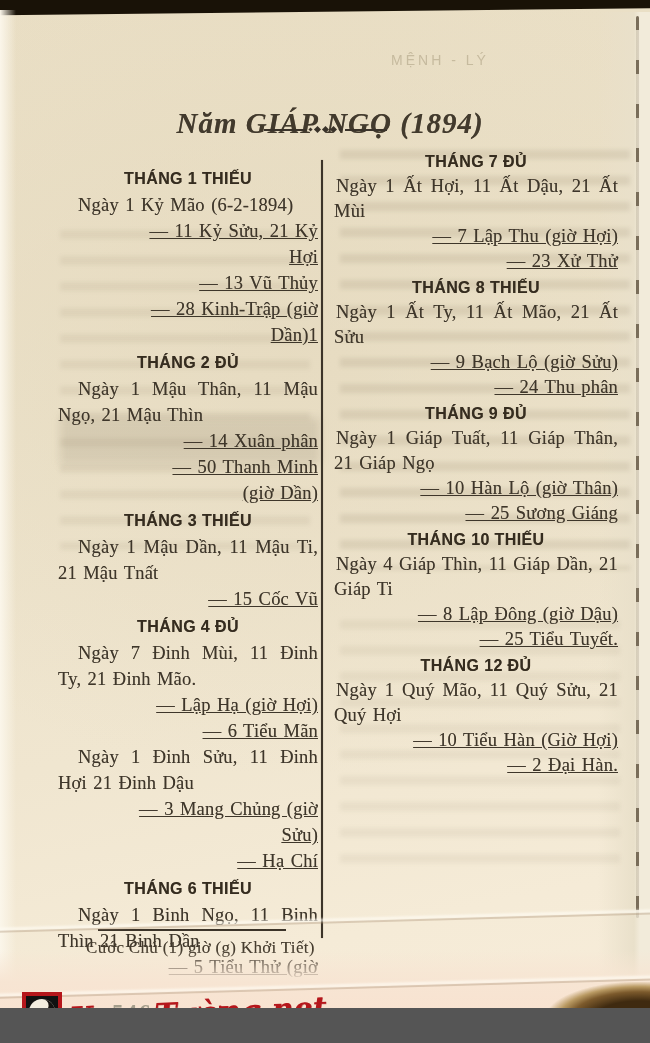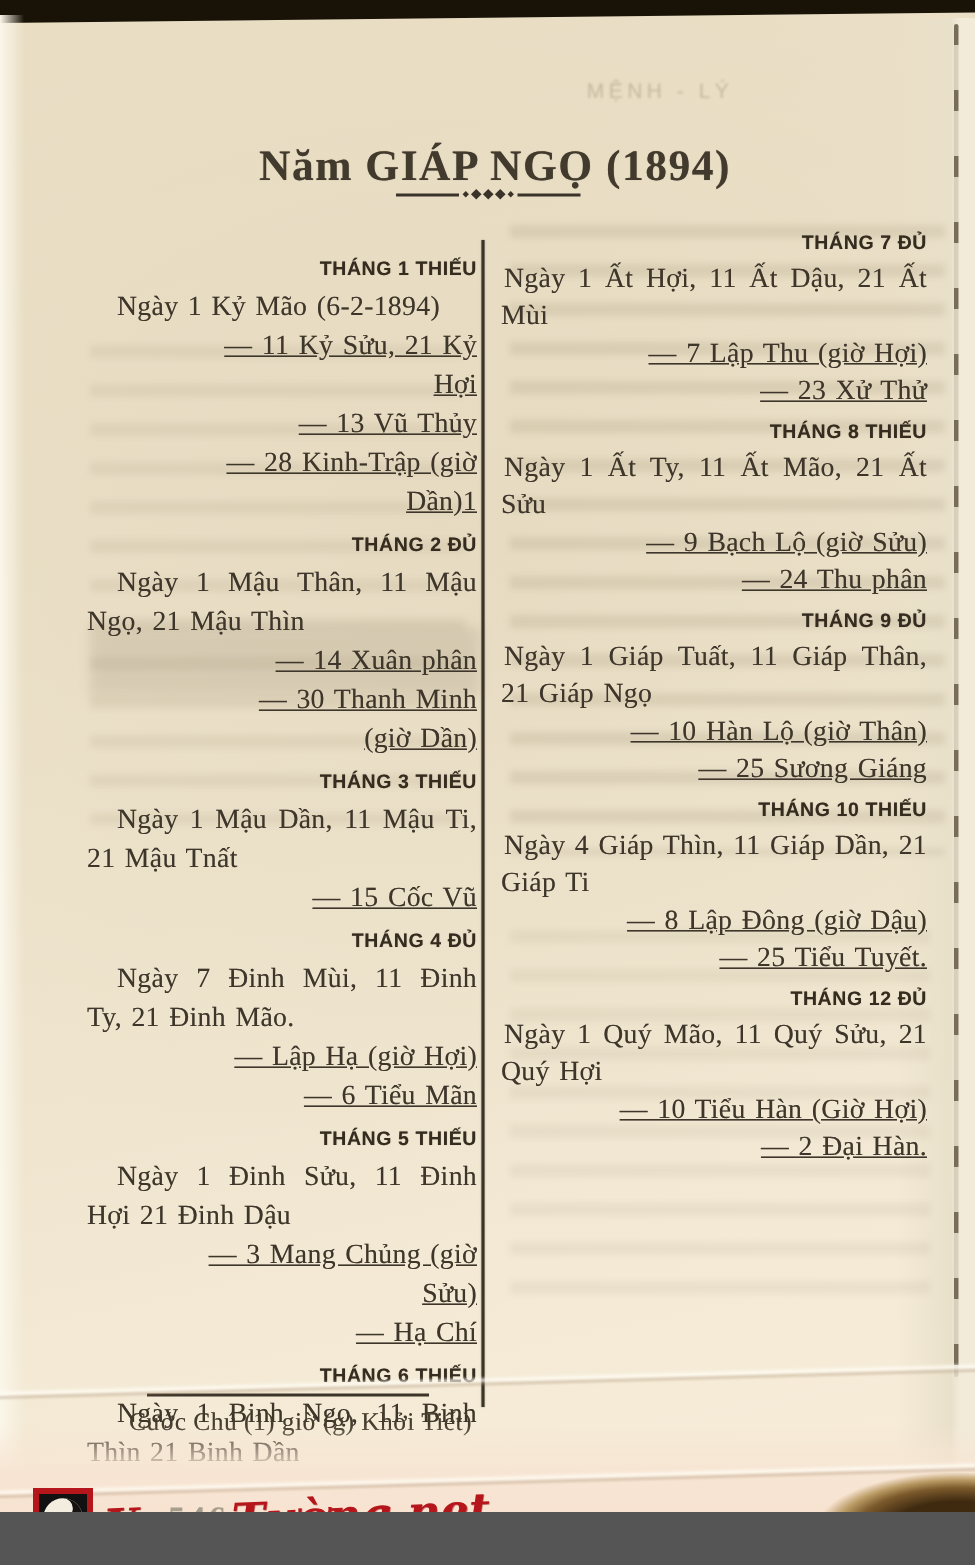--- a/index.html
+++ b/index.html
@@ -31,37 +31,37 @@
     background:radial-gradient(ellipse at 85% 110%,#3f2a10 0 35%,#7c5a2c 52%,#b99a63 62%,rgba(185,154,99,0) 72%);
     filter:blur(.5px);}
   
   .smudge{position:absolute;filter:blur(2.2px);pointer-events:none;
     background:repeating-linear-gradient(180deg,rgba(128,114,88,.14) 0 9px,rgba(128,114,88,0) 9px 26px);}
   .smudge.heavy{background:rgba(116,104,82,.16);filter:blur(4px);}
   .ghost-header{position:absolute;top:52px;left:330px;width:220px;text-align:center;
     font-family:"Liberation Sans",sans-serif;font-size:14px;letter-spacing:3px;
     color:rgba(142,128,96,.38);filter:blur(.7px);}
   
-  .title{position:absolute;top:76px;left:10px;width:640px;text-align:center;
+  .title{position:absolute;top:88px;left:10px;width:640px;text-align:center;
     font-size:29px;font-weight:bold;letter-spacing:1px;color:#423a2d;
-    text-shadow:0 0 .5px rgba(60,50,35,.55);}
+    text-shadow:0 0 .5px rgba(60,50,35,.55);font-style:italic;}
   .flourish{position:absolute;top:127px;left:0;width:650px;display:flex;
     justify-content:center;align-items:center;gap:3px;}
   .flourish .bar{width:42px;height:2px;background:#3a332a;}
   .flourish .dot{width:5px;height:5px;background:#3a332a;transform:rotate(45deg);}
   .flourish .dot.small{width:3px;height:3px;}
   
   .columns{position:absolute;top:142px;left:58px;width:560px;display:flex;}
   .col-left{width:260px;padding-top:22px;}
   .col-right{flex:1;padding-left:16px;padding-top:6px;}
   .col-divider{position:absolute;left:263px;top:18px;height:778px;width:2px;
     background:#3c3429;box-shadow:0 0 1px rgba(60,50,40,.6);}
   .month-header{font-family:"Liberation Sans","DejaVu Sans",sans-serif;
-    font-size:13px;line-height:20px;font-weight:700;letter-spacing:.4px;
-    text-align:right;margin:5px 0 3px;color:#352c1f;text-shadow:0 0 .5px rgba(53,44,31,.5);}
+    font-size:16px;line-height:20px;font-weight:700;letter-spacing:.4px;
+    text-align:center;margin:5px 0 3px;color:#352c1f;text-shadow:0 0 .5px rgba(53,44,31,.5);}
   .cal-line{margin:0;font-size:18.5px;line-height:26px;letter-spacing:.2px;
     word-spacing:1.5px;text-align:justify;text-shadow:0 0 .4px rgba(62,54,42,.45);}
   .col-left .cal-line{text-indent:20px;}
   .col-right .cal-line{text-indent:2px;}
   .cal-line.dash{text-align:right;text-indent:0;text-decoration:underline;}
   .col-left .cal-line.dash{padding-left:80px;}
   .col-right .cal-line.dash{padding-left:54px;}
   .col-right .cal-line{line-height:25px;}
   .col-right .month-header{margin:4px 0 2px;}
   
@@ -114,35 +114,34 @@
     <h3 class="month-header">THÁNG 1 THIẾU</h3>
   <p class="cal-line">Ngày 1 Kỷ Mão (6-2-1894)</p>
           <p class="cal-line dash">— 11  Kỷ Sửu, 21 Kỷ Hợi</p>
           <p class="cal-line dash">— 13 Vũ Thủy</p>
           <p class="cal-line dash">— 28 Kinh-Trập (giờ Dần)1</p>
         </section>
         <section class="month">
     <h3 class="month-header">THÁNG 2 ĐỦ</h3>
   <p class="cal-line">Ngày 1 Mậu Thân, 11 Mậu Ngọ, 21 Mậu Thìn</p>
           <p class="cal-line dash">— 14  Xuân phân</p>
-          <p class="cal-line dash">— 30 Thanh Minh (giờ Dần)</p>
+          <p class="cal-line dash">— 50 Thanh Minh (giờ Dần)</p>
         </section>
         <section class="month">
     <h3 class="month-header">THÁNG 3 THIẾU</h3>
   <p class="cal-line">Ngày 1 Mậu Dần, 11 Mậu Ti, 21 Mậu Tnất</p>
           <p class="cal-line dash">— 15 Cốc Vũ</p>
         </section>
         <section class="month">
     <h3 class="month-header">THÁNG 4 ĐỦ</h3>
   <p class="cal-line">Ngày 7 Đinh Mùi, 11 Đinh Ty, 21 Đinh Mão.</p>
           <p class="cal-line dash">— Lập  Hạ  (giờ Hợi)</p>
           <p class="cal-line dash">— 6 Tiểu Mãn</p>
         </section>
         <section class="month">
-    <h3 class="month-header">THÁNG 5 THIẾU</h3>
   <p class="cal-line">Ngày 1 Đinh Sửu, 11 Đinh Hợi 21 Đinh Dậu</p>
           <p class="cal-line dash">— 3 Mang Chủng (giờ Sửu)</p>
           <p class="cal-line dash">— Hạ  Chí</p>
         </section>
         <section class="month">
     <h3 class="month-header">THÁNG 6 THIẾU</h3>
   <p class="cal-line">Ngày 1 Binh Ngọ, 11 Binh Thìn 21 Binh Dần</p>
           <p class="cal-line dash">— 5 Tiểu Thử (giờ Ngọ)</p>
           <p class="cal-line dash">— 21  Đại Thử</p>
         </section>

